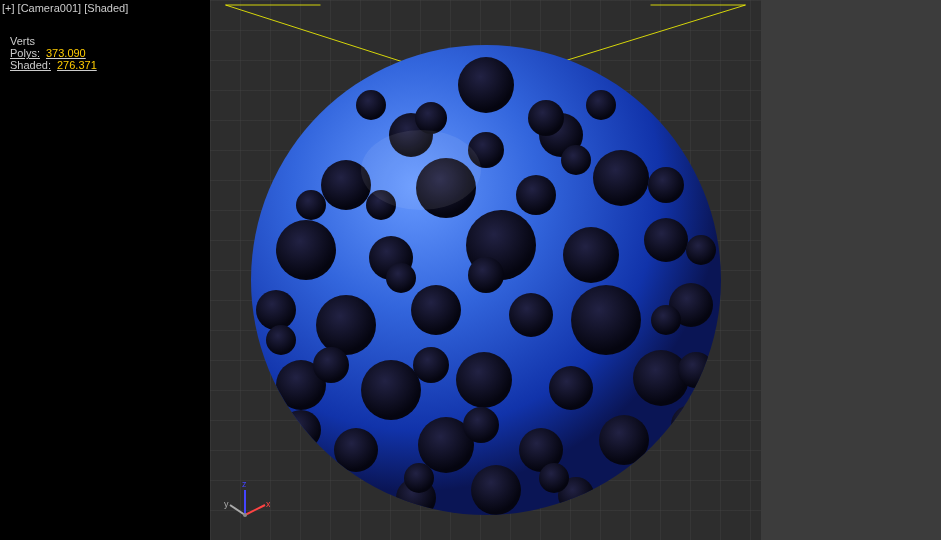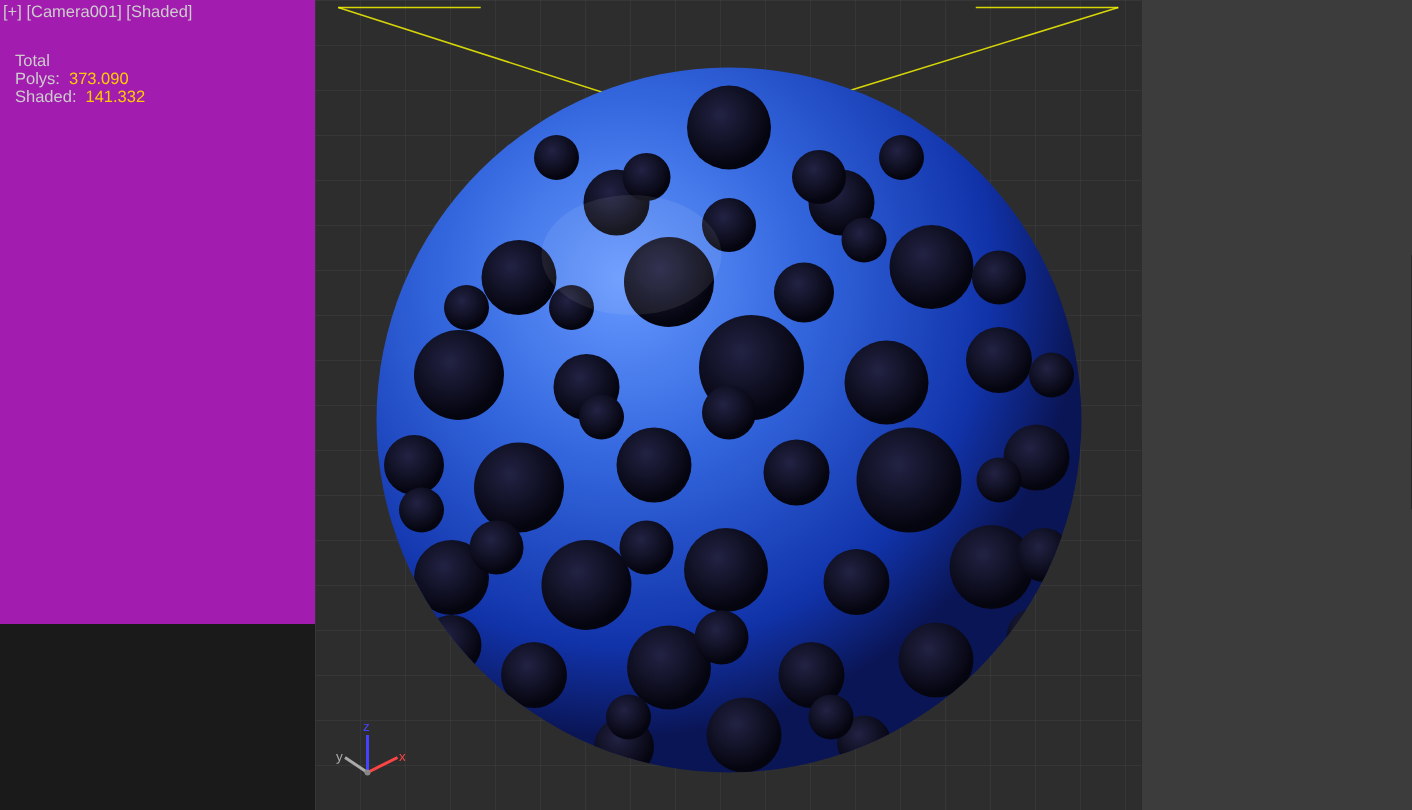--- a/index.html
+++ b/index.html
@@ -32,20 +32,21 @@
     }
     .stats .label {
       color: #cccccc;
     }
     .stats .value {
       color: #ffcc00;
     }
     .stats-row {
       display: flex;
       gap: 6px;
+      text-decoration: underline;
     }
 
     
     .viewport {
       flex: 1;
       height: 540px;
       background: #2a2a2a;
       position: relative;
       overflow: hidden;
     }
@@ -100,41 +101,41 @@
       height: 540px;
       background: #3c3c3c;
       flex-shrink: 0;
       display: flex;
       flex-direction: column;
     }
 
     
     .left-dark {
       width: 210px;
-      height: 416px;
-      background: #a21caf;
+      height: 540px;
+      background: #000000;
       position: relative;
     }
   </style>
 </head>
 <body>
 
 <div class="left-dark">
   <div class="viewport-header">
     <span>[+] [Camera001] [Shaded]</span>
   </div>
   <div class="stats">
-    <div>Total</div>
+    <div>Verts</div>
     <div class="stats-row">
       <span class="label">Polys:</span>
       <span class="value">373.090</span>
     </div>
     <div class="stats-row">
       <span class="label">Shaded:</span>
-      <span class="value">141.332</span>
+      <span class="value">276.371</span>
     </div>
   </div>
 </div>
 
 <div class="viewport">
   <div class="grid-bg"></div>
 
   <svg class="corner-lines" viewBox="0 0 530 540">
 
     <line x1="5" y1="5" x2="270" y2="90" stroke="#ffff00" stroke-width="1" opacity="0.8"></line>

